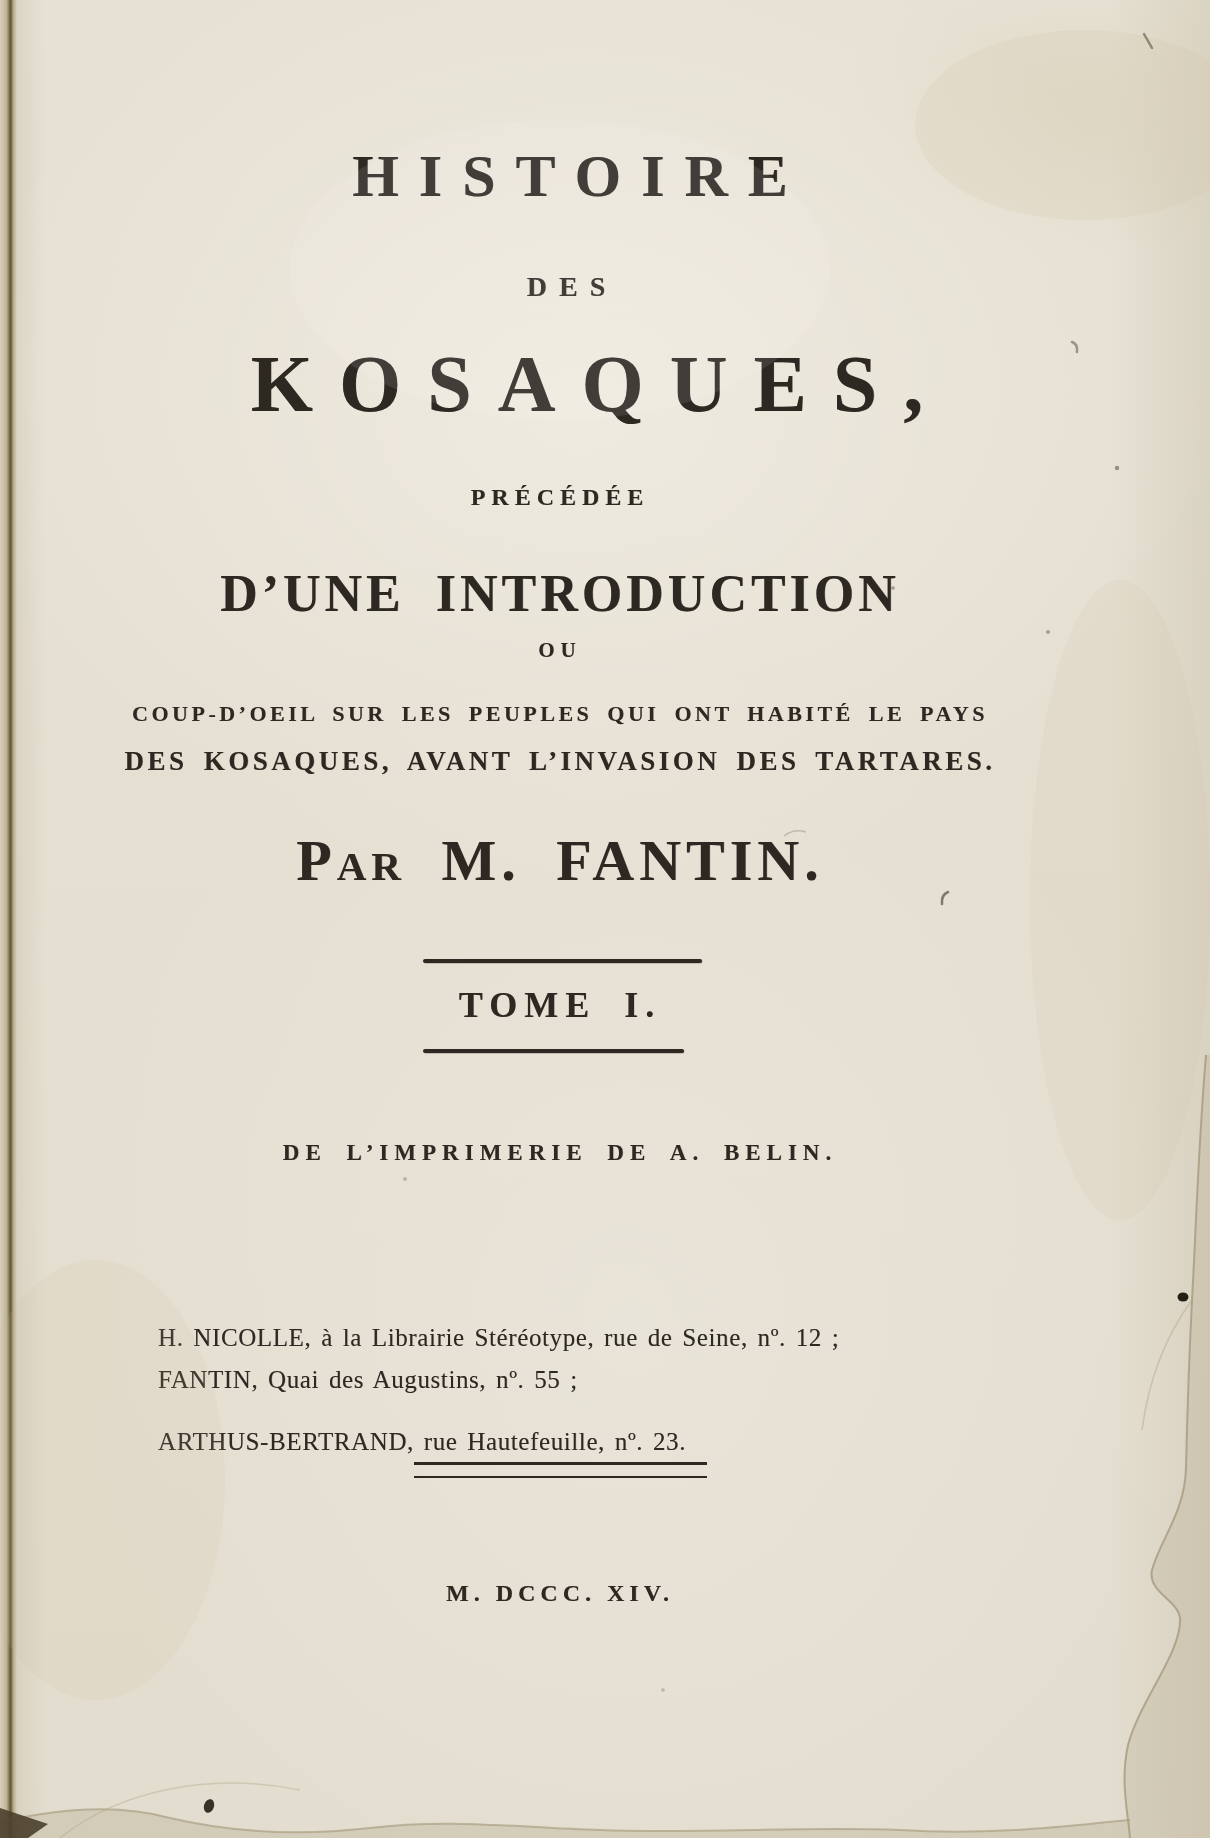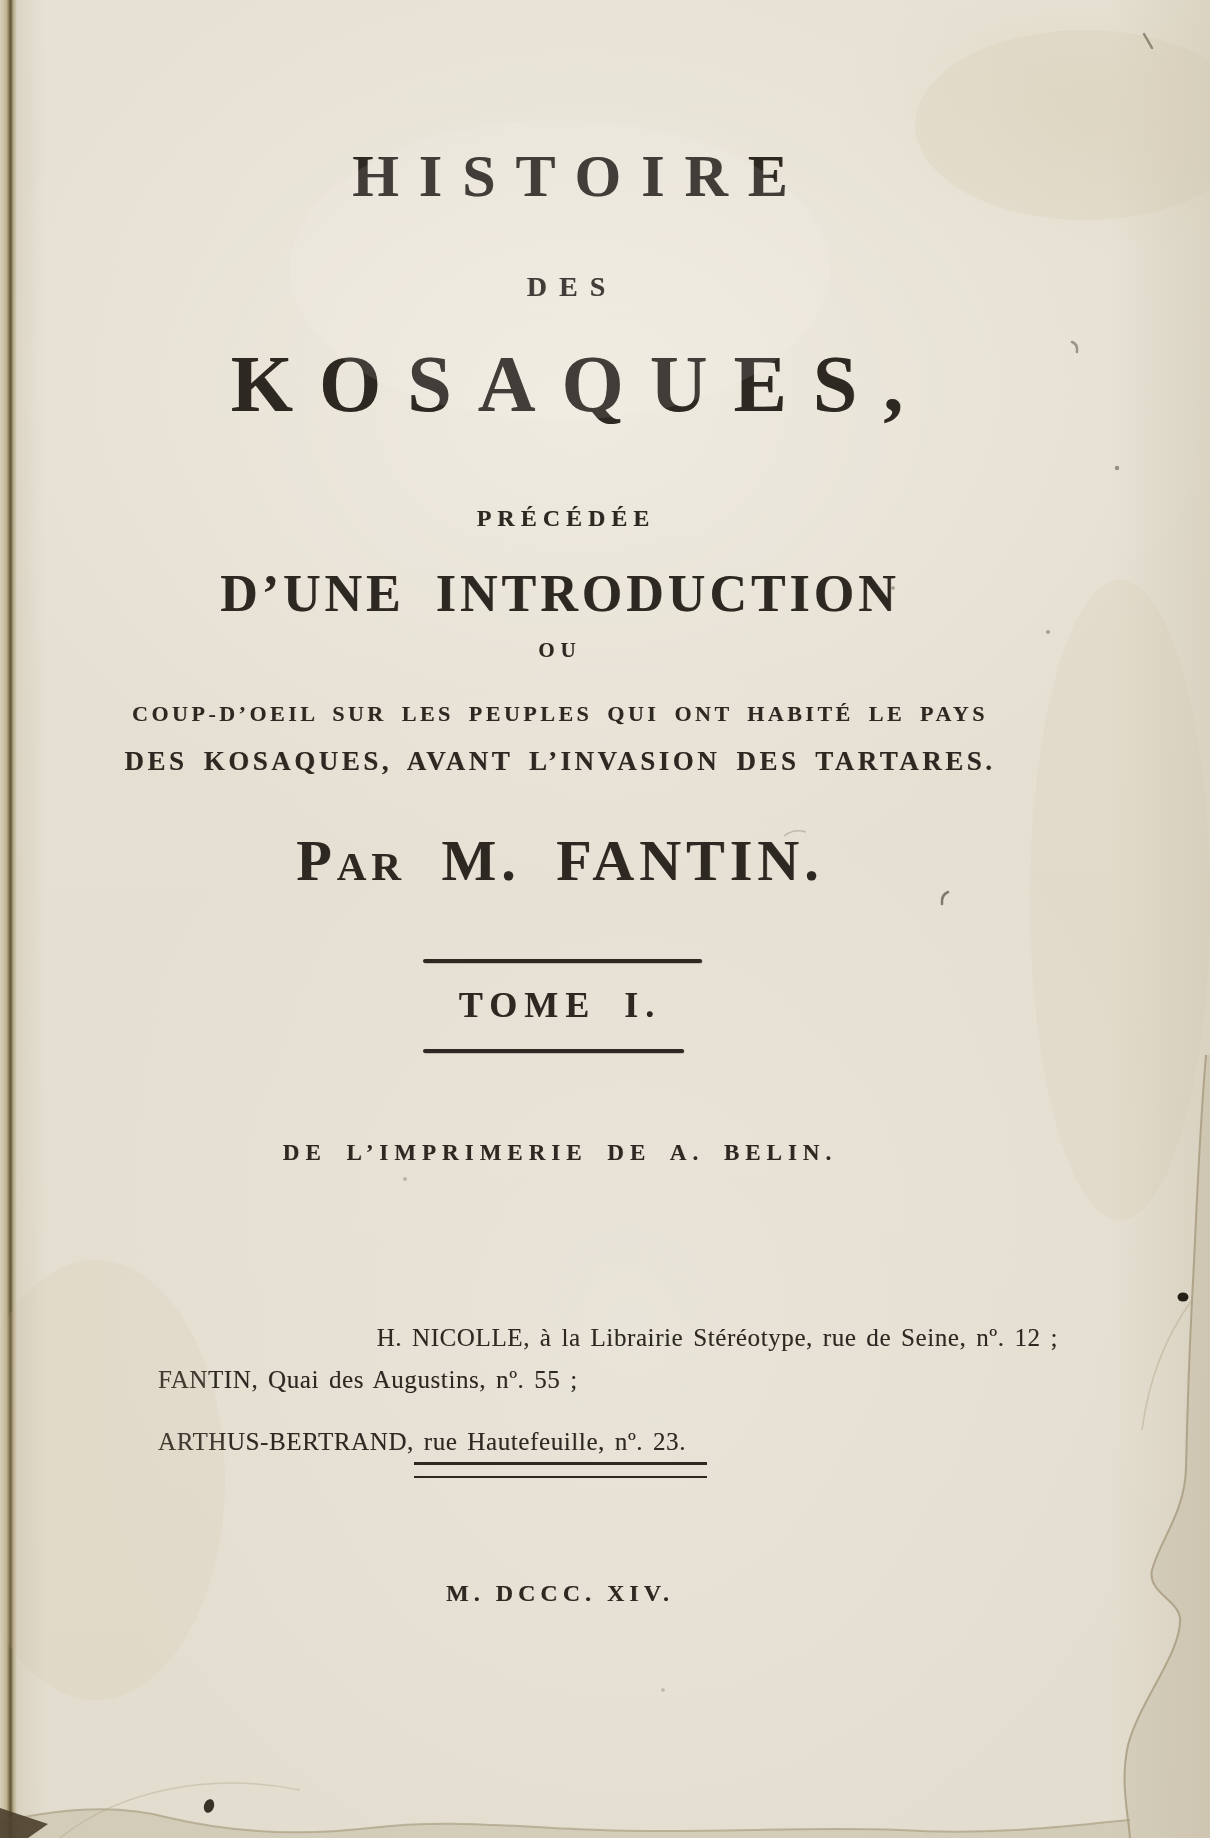--- a/index.html
+++ b/index.html
@@ -24,22 +24,22 @@
     position:absolute;left:0;top:0;width:17px;height:1838px;
     background:linear-gradient(90deg,#d8d1bf 0%,#c0b592 38%,#7c7050 55%,#5f5538 63%,#b4a987 78%,rgba(180,170,140,0) 100%);
   }
   .txt{
     position:absolute;left:0;width:1120px;text-align:center;
     font-weight:bold;white-space:nowrap;
     text-shadow:0.4px 0.4px 0 rgba(45,40,34,.35);
   }
   .t-histoire {top:142px;font-size:60px;letter-spacing:20px;padding-left:20px;}
   .t-des      {top:271px;font-size:28px;letter-spacing:12px;padding-left:12px;}
-  .t-kosaques {top:339px;font-size:80px;letter-spacing:26px;padding-left:20px;}
-  .t-precedee {top:505px;font-size:24px;letter-spacing:6px;padding-left:6px;}
+  .t-kosaques {top:339px;font-size:80px;letter-spacing:26px;padding-left:40px;}
+  .t-precedee {top:484px;font-size:24px;letter-spacing:6px;}
   .t-intro    {top:564px;font-size:52px;letter-spacing:4px;word-spacing:14px;}
   .t-ou       {top:638px;font-size:21px;letter-spacing:6px;}
   .t-cap1     {top:701px;font-size:22px;letter-spacing:3.5px;word-spacing:6px;}
   .t-cap2     {top:746px;font-size:27px;letter-spacing:3.5px;word-spacing:6px;}
   .t-author   {top:827px;font-size:58px;letter-spacing:5px;font-variant:small-caps;word-spacing:16px;}
   .t-tome     {top:984px;font-size:36px;letter-spacing:7px;word-spacing:12px;}
   .t-imprint  {top:1140px;font-size:23px;letter-spacing:6px;word-spacing:8px;}
   .t-city     {top:1237px;font-size:44px;letter-spacing:9px;}
   .t-year     {top:1580px;font-size:24px;letter-spacing:5px;}
   .rule{
@@ -51,21 +51,21 @@
   .rule-double{
     position:absolute;top:1462px;left:414px;width:293px;height:11px;
     border-top:3px solid #2d2822;border-bottom:2.5px solid #2d2822;
     background:transparent;
   }
   .pub-line{
     position:absolute;left:158px;width:900px;text-align:left;
     font-size:25px;letter-spacing:0.6px;word-spacing:3px;white-space:nowrap;
     text-shadow:0.35px 0.35px 0 rgba(45,40,34,.3);
   }
-  .pub-1{top:1324px;text-align:right;}
+  .pub-1{top:1324px;}
   .pub-2{top:1366px;}
   .pub-3{top:1404px;margin-top:24px;}
   .overlay{position:absolute;left:0;top:0;pointer-events:none;}
 </style>
 </head>
 <body>
 
 <div class="page">
 
   <div class="left-edge"></div>

